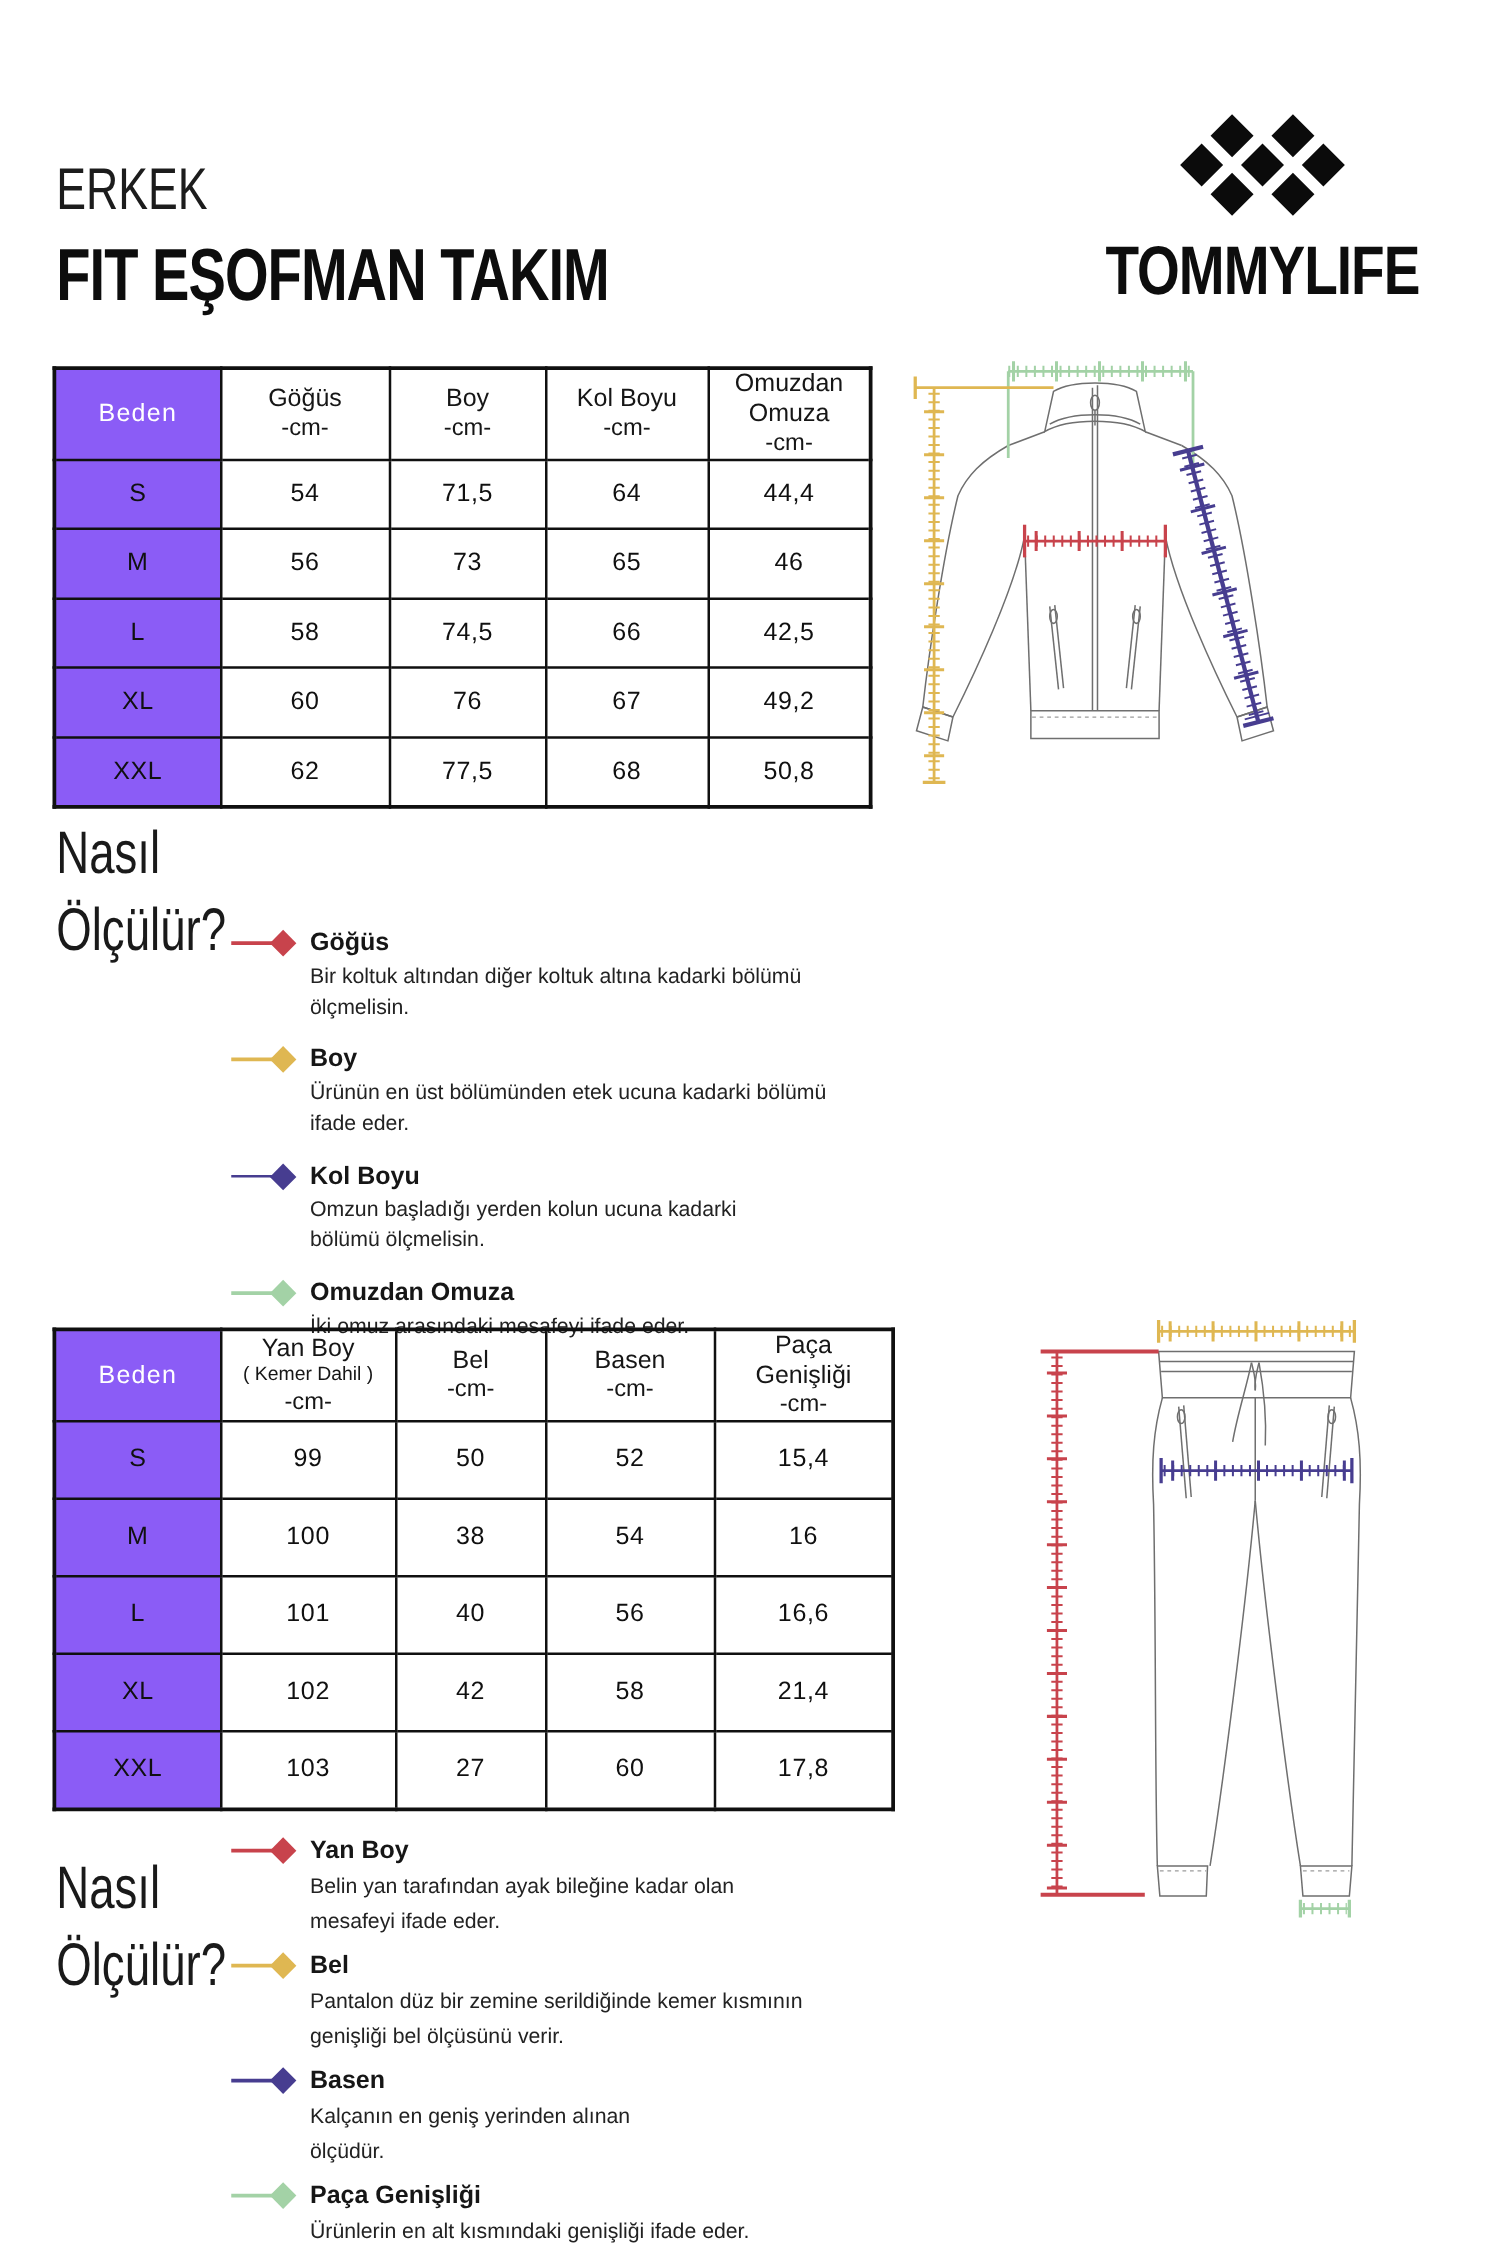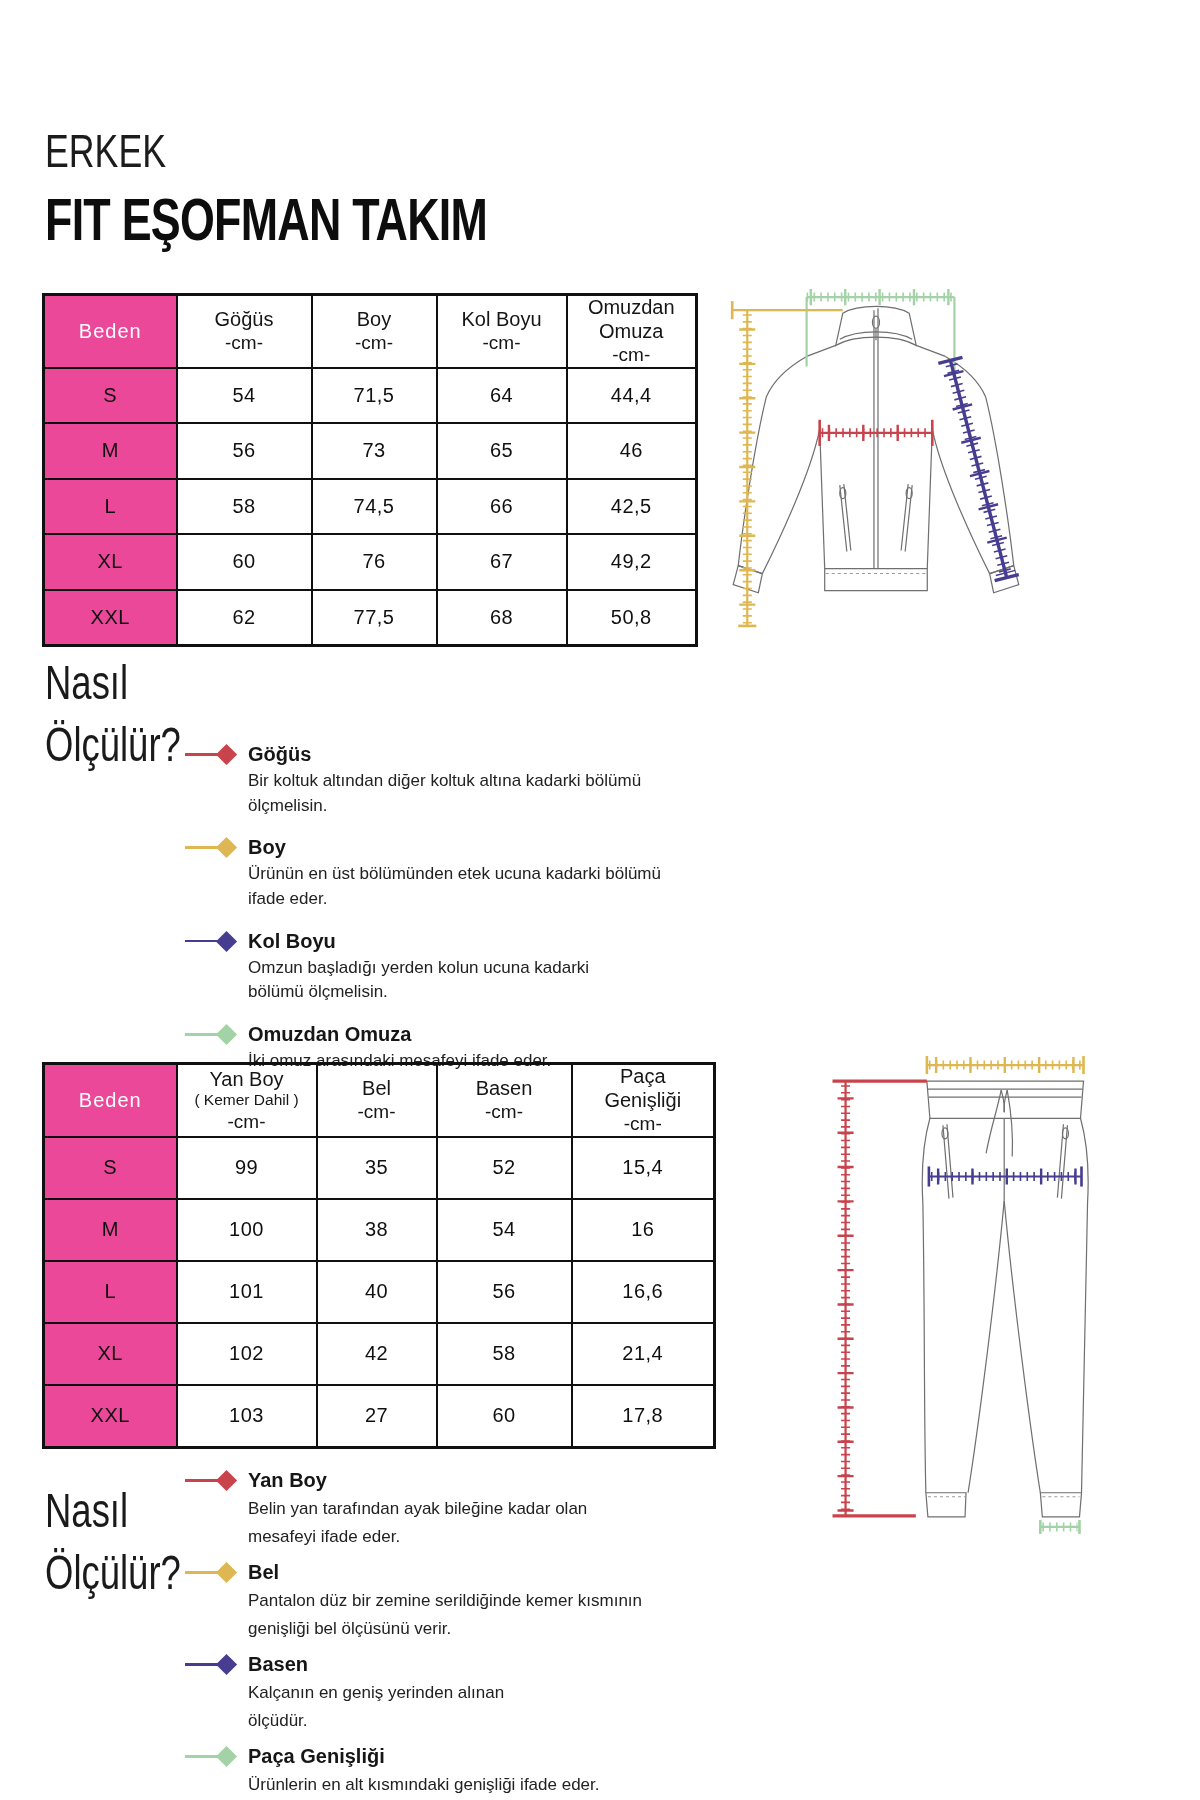--- a/index.html
+++ b/index.html
@@ -16,21 +16,21 @@
 
   .logo { position:absolute; left:860px; top:86px; width:300px; display:flex; flex-direction:column; align-items:center; }
   .logo-diamonds { width:142px; height:92px; }
   .logo-diamonds rect { fill:#0b0b0b; }
   .logo-text { font-size:55px; font-weight:800; letter-spacing:-1px; color:#0d0d0d;
                transform:scaleX(0.8); transform-origin:center top; white-space:nowrap; margin-top:6px; }
 
   
   table.sizes { position:absolute; border-collapse:collapse; table-layout:fixed; border:3px solid #101010; }
   table.sizes th, table.sizes td { border:2px solid #101010; text-align:center; vertical-align:middle; padding:0 8px; }
-  .col-size { background:#ec4899; color:#ffffff; }
+  .col-size { background:#8b5cf6; color:#ffffff; }
   table.sizes th { font-weight:400; font-size:20px; line-height:1.18; }
   table.sizes td { font-size:20px; letter-spacing:0.5px; color:#101010;margin-top:32px; }
   td.col-size { letter-spacing:2.5px; font-size:21px; }
   th.col-size { font-size:21px; letter-spacing:1px; }
   .h-unit { font-size:19px; margin-top:1px; }
   .h-sub { font-size:15.5px; }
   #table-top  { left:42px; top:293px; width:653px; }
   #table-top th { height:60px; }
   #table-top td { height:53.5px; }
   #table-bottom { left:42px; top:1062px; width:671px; }
@@ -73,20 +73,32 @@
 </head>
 <body>
 
 <div id="page">
 
   <div class="title-block">
     <div class="t1 cond">ERKEK</div>
     <div class="t2 cond">FIT EŞOFMAN TAKIM</div>
   </div>
 
+  <div class="logo">
+    <svg class="logo-diamonds" viewBox="0 0 140 90">
+      <rect x="-12" y="-12" width="24" height="24" transform="translate(46,22) rotate(45)"></rect>
+      <rect x="-12" y="-12" width="24" height="24" transform="translate(94,22) rotate(45)"></rect>
+      <rect x="-12" y="-12" width="24" height="24" transform="translate(22,45) rotate(45)"></rect>
+      <rect x="-12" y="-12" width="24" height="24" transform="translate(70,45) rotate(45)"></rect>
+      <rect x="-12" y="-12" width="24" height="24" transform="translate(118,45) rotate(45)"></rect>
+      <rect x="-12" y="-12" width="24" height="24" transform="translate(46,68) rotate(45)"></rect>
+      <rect x="-12" y="-12" width="24" height="24" transform="translate(94,68) rotate(45)"></rect>
+    </svg>
+    <div class="logo-text">TOMMYLIFE</div>
+  </div>
 
   <table class="sizes" id="table-top">
     <colgroup>
         <col style="width:133px">
         <col style="width:135px">
         <col style="width:125px">
         <col style="width:130px">
         <col style="width:130px">
       </colgroup>
     <thead>
@@ -286,21 +298,21 @@
         <th>
             <div>Paça Genişliği</div>
             <div class="h-unit">-cm-</div>
           </th>
       </tr>
     </thead>
     <tbody>
       <tr>
         <td class="col-size">S</td>
         <td>99</td>
-        <td>35</td>
+        <td>50</td>
         <td>52</td>
         <td>15,4</td>
       </tr>
       <tr>
         <td class="col-size">M</td>
         <td>100</td>
         <td>38</td>
         <td>54</td>
         <td>16</td>
       </tr>

